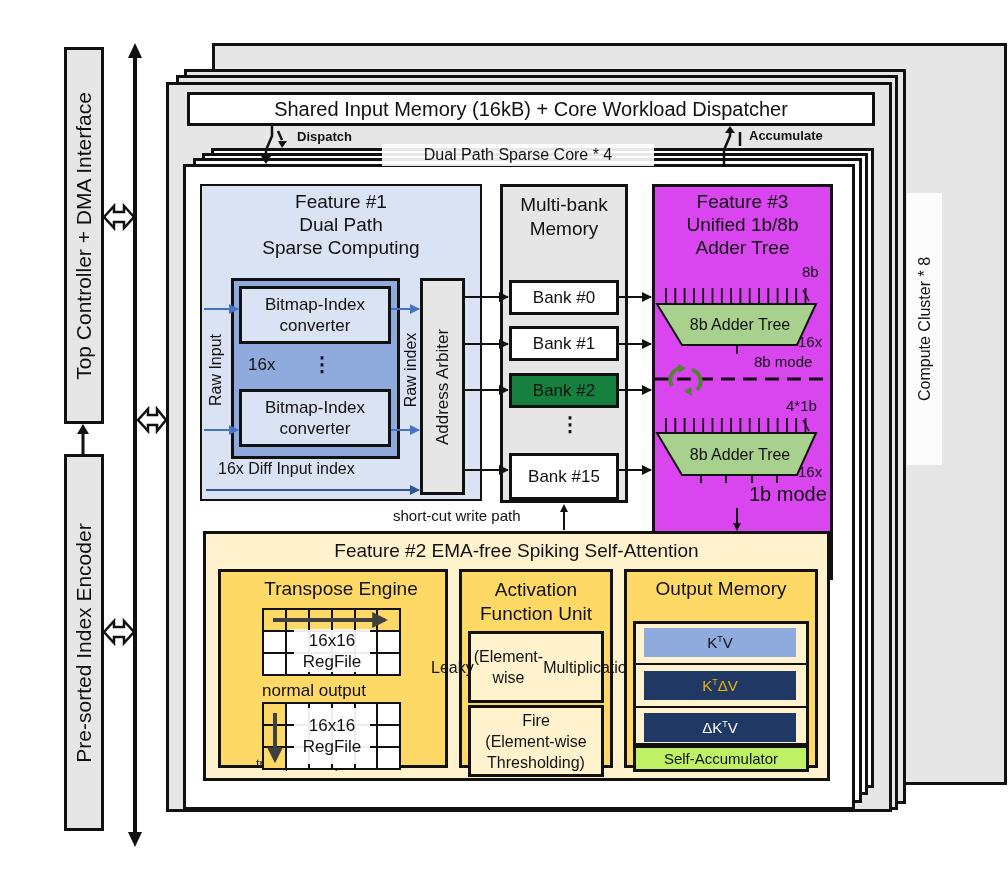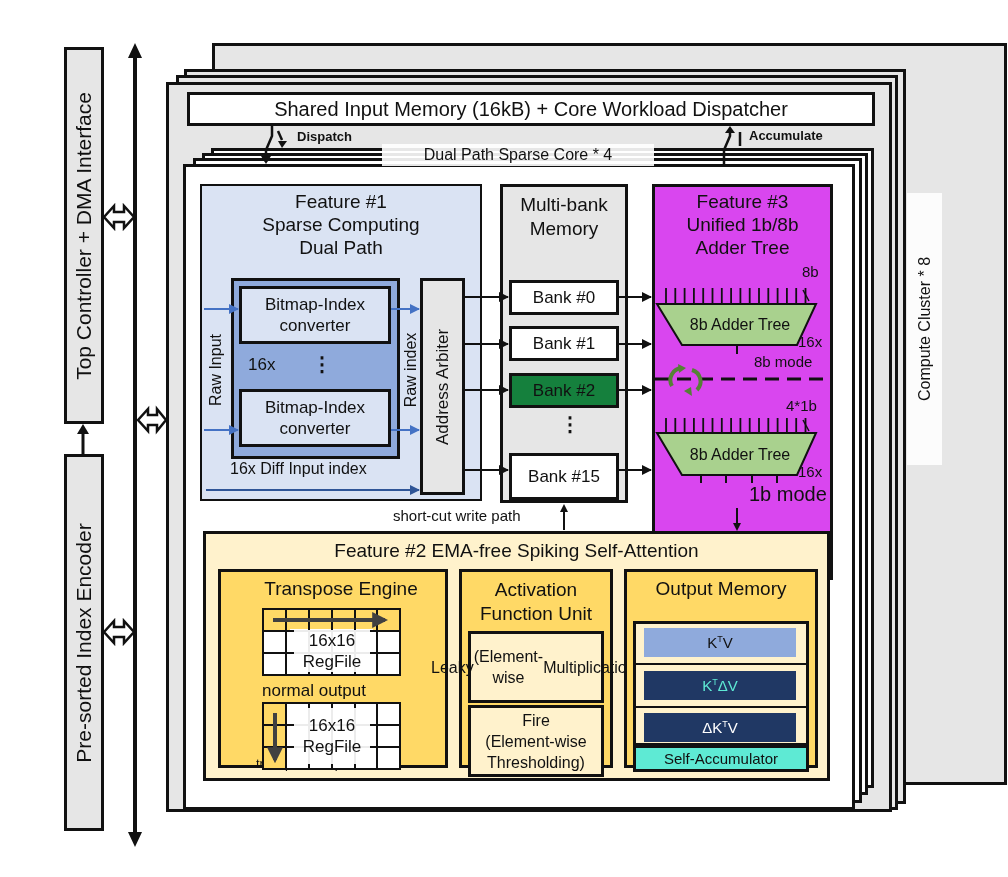--- a/index.html
+++ b/index.html
@@ -43,22 +43,22 @@
 <div class="abs" style="left:193px; top:158px; width:669px; height:645px; background:#fff; border:3px solid #111;"></div>
 <div class="abs" style="left:183px; top:164px; width:672px; height:646px; background:#fff; border:3px solid #111;"></div>
 
 <div class="abs center" style="left:382px; top:144px; width:272px; height:22px; background:rgba(255,255,255,0.9); font-size:16px;">
   <span>Dual Path Sparse Core * 4</span>
 </div>
 
 <div class="abs" style="left:200px; top:184px; width:282px; height:317px; background:#dae3f3; border:2px solid #111;">
   <div class="abs" style="left:0; top:4px; width:100%; text-align:center; font-size:19px; line-height:23px;">
     <div>Feature #1</div>
+    <div>Dual Path</div>
     <div>Sparse Computing</div>
-    <div>Dual Path</div>
   </div>
 </div>
 
 <div class="abs" style="left:231px; top:278px; width:169px; height:181px; background:#8faadc; border:3px solid #111;"></div>
 <div class="abs center" style="left:239px; top:286px; width:152px; height:58px; background:#dae3f3; border:3px solid #111; flex-direction:column; font-size:17px; line-height:21px;">
   <span>Bitmap-Index</span>
   <span>converter</span>
 </div>
 <div class="abs" style="left:248px; top:355px; font-size:17px;">16x</div>
 <div class="abs" style="left:312px; top:352px; font-size:20px; font-weight:bold;">⋮</div>
@@ -66,21 +66,21 @@
   <span>Bitmap-Index</span>
   <span>converter</span>
 </div>
 
 <div class="abs" style="left:205px; top:300px; width:22px; height:140px;">
   <span class="vtext" style="font-size:16px;">Raw Input</span>
 </div>
 <div class="abs" style="left:400px; top:300px; width:22px; height:140px;">
   <span class="vtext" style="font-size:16px;">Raw index</span>
 </div>
-<div class="abs" style="left:230px; top:460px; font-size:16px;">16x Diff Input index</div>
+<div class="abs" style="left:218px; top:460px; font-size:16px;">16x Diff Input index</div>
 
 <div class="abs" style="left:420px; top:278px; width:45px; height:217px; background:#e6e6e6; border:3px solid #111;">
   <span class="vtext" style="font-size:17px;">Address Arbiter</span>
 </div>
 
 <div class="abs" style="left:500px; top:184px; width:128px; height:319px; background:#e6e6e6; border:3px solid #111;">
   <div class="abs" style="left:0; top:6px; width:100%; text-align:center; font-size:19px; line-height:24px;">
     <div>Multi-bank</div>
     <div>Memory</div>
   </div>
@@ -142,28 +142,28 @@
 </div>
 
 <div class="abs" style="left:624px; top:569px; width:194px; height:199px; background:#ffd966; border:3px solid #111;">
   <div class="abs" style="left:0; top:6px; width:100%; text-align:center; font-size:19px;">Output Memory</div>
 </div>
 <div class="abs" style="left:633px; top:621px; width:176px; height:125px; background:#fff2cc; border:3px solid #111;"></div>
 <div class="abs center" style="left:644px; top:628px; width:152px; height:29px; background:#8faadc; font-size:15px; color:#111;">
   <span><span>K</span><sup style="font-size:9px;">T</sup><span>V</span></span>
 </div>
 <div class="abs" style="left:635px; top:663px; width:172px; height:2px; background:#111;"></div>
-<div class="abs center" style="left:644px; top:671px; width:152px; height:29px; background:#203864; font-size:15px; color:#5eead4;text-align:right;">
+<div class="abs center" style="left:644px; top:671px; width:152px; height:29px; background:#203864; font-size:15px; color:#eab308;text-align:right;">
   <span><span>K</span><sup style="font-size:9px;">T</sup><span>ΔV</span></span>
 </div>
 <div class="abs" style="left:635px; top:706px; width:172px; height:2px; background:#111;"></div>
 <div class="abs center" style="left:644px; top:713px; width:152px; height:29px; background:#203864; font-size:15px; color:#fff;">
   <span><span>ΔK</span><sup style="font-size:9px;">T</sup><span>V</span></span>
 </div>
-<div class="abs center" style="left:633px; top:751px; width:176px; height:27px; background:#5eead4; border:3px solid #111; font-size:15px; transform:translateY(-6px);">
+<div class="abs center" style="left:633px; top:751px; width:176px; height:27px; background:#bef264; border:3px solid #111; font-size:15px; transform:translateY(-6px);">
   <span>Self-Accumulator</span>
 </div>
 
 <svg class="overlay" width="1008" height="877" viewBox="0 0 1008 877">
   <defs>
     <marker id="ah" viewBox="0 0 10 10" refX="9" refY="5" markerWidth="5" markerHeight="5" orient="auto">
       <path d="M0,0 L10,5 L0,10 z" fill="#111"></path>
     </marker>
     <marker id="ahb" viewBox="0 0 10 10" refX="9" refY="5" markerWidth="5" markerHeight="5" orient="auto">
       <path d="M0,0 L10,5 L0,10 z" fill="#4472c4"></path>

